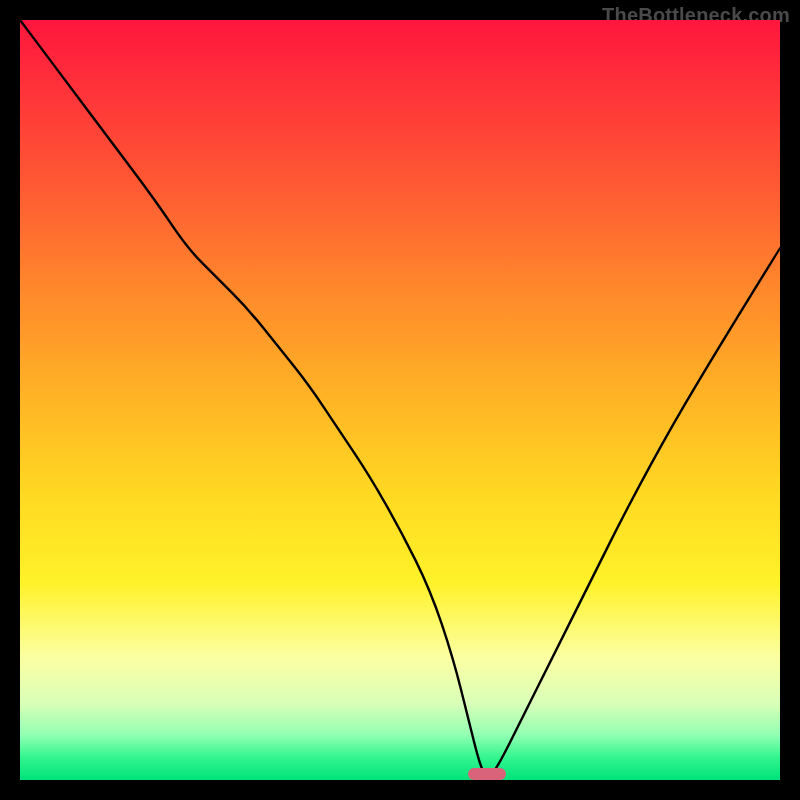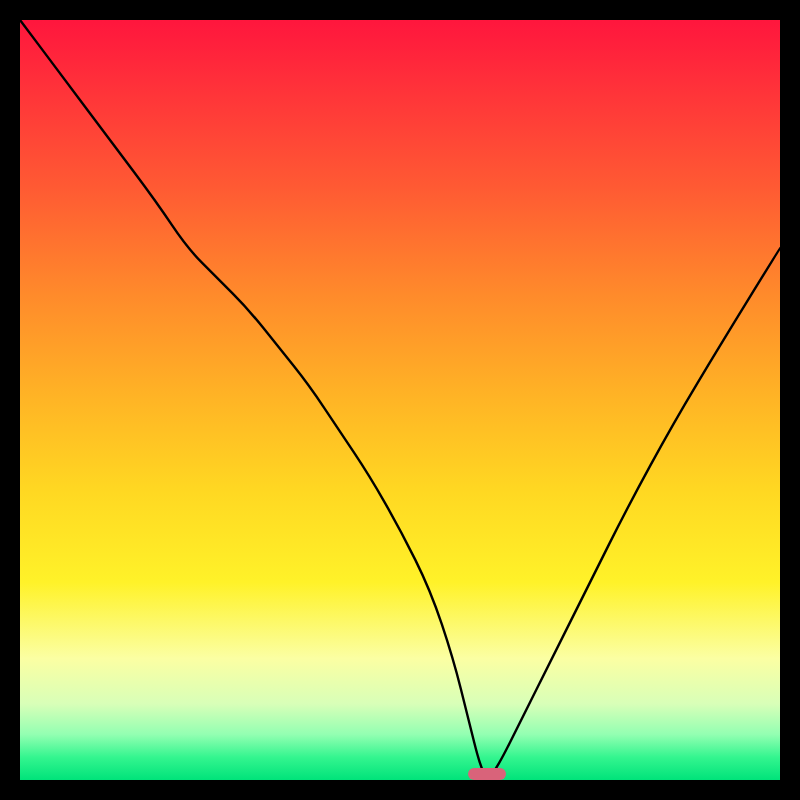--- a/index.html
+++ b/index.html
@@ -62,19 +62,20 @@
     height: 12px;
     border-radius: 6px;
     background: #d9637a;
     bottom: 0px;
   }
 </style>
 </head>
 <body>
 
 <div class="frame">
+  <div class="watermark">TheBottleneck.com</div>
   <div class="plot">
     <svg id="curve-svg" viewBox="0 0 760 760" preserveAspectRatio="none">
       <path id="curve-path" d="M 0.00 0.00 Q 0.00 0.00 22.80 30.40 Q 45.60 60.80 68.40 91.20 Q 91.20 121.60 114.00 152.00 Q 136.80 182.40 152.00 205.20 Q 167.20 228.00 182.40 243.20 Q 197.60 258.40 212.80 273.60 Q 228.00 288.80 243.20 307.80 Q 258.40 326.80 273.60 345.80 Q 288.80 364.80 304.00 387.60 Q 319.20 410.40 334.40 433.20 Q 349.60 456.00 364.80 482.60 Q 380.00 509.20 395.20 539.60 Q 410.40 570.00 421.80 604.20 Q 433.20 638.40 440.80 668.80 Q 448.40 699.20 454.10 722.00 Q 459.80 744.80 463.60 752.40 Q 467.40 760.00 473.10 752.40 Q 478.80 744.80 490.20 722.00 Q 501.60 699.20 516.80 668.80 Q 532.00 638.40 551.00 600.40 Q 570.00 562.40 589.00 524.40 Q 608.00 486.40 630.80 444.60 Q 653.60 402.80 676.40 364.80 Q 699.20 326.80 729.60 277.40 T 760.00 228.00" fill="none" stroke="#000" stroke-width="2.4" stroke-linejoin="round" stroke-linecap="round"></path>
     </svg>
     <div id="min-marker" class="minline" style="left: 448.4px; width: 38px; background: rgb(217, 99, 122);"></div>
   </div>
 </div>
 
 </body></html>

